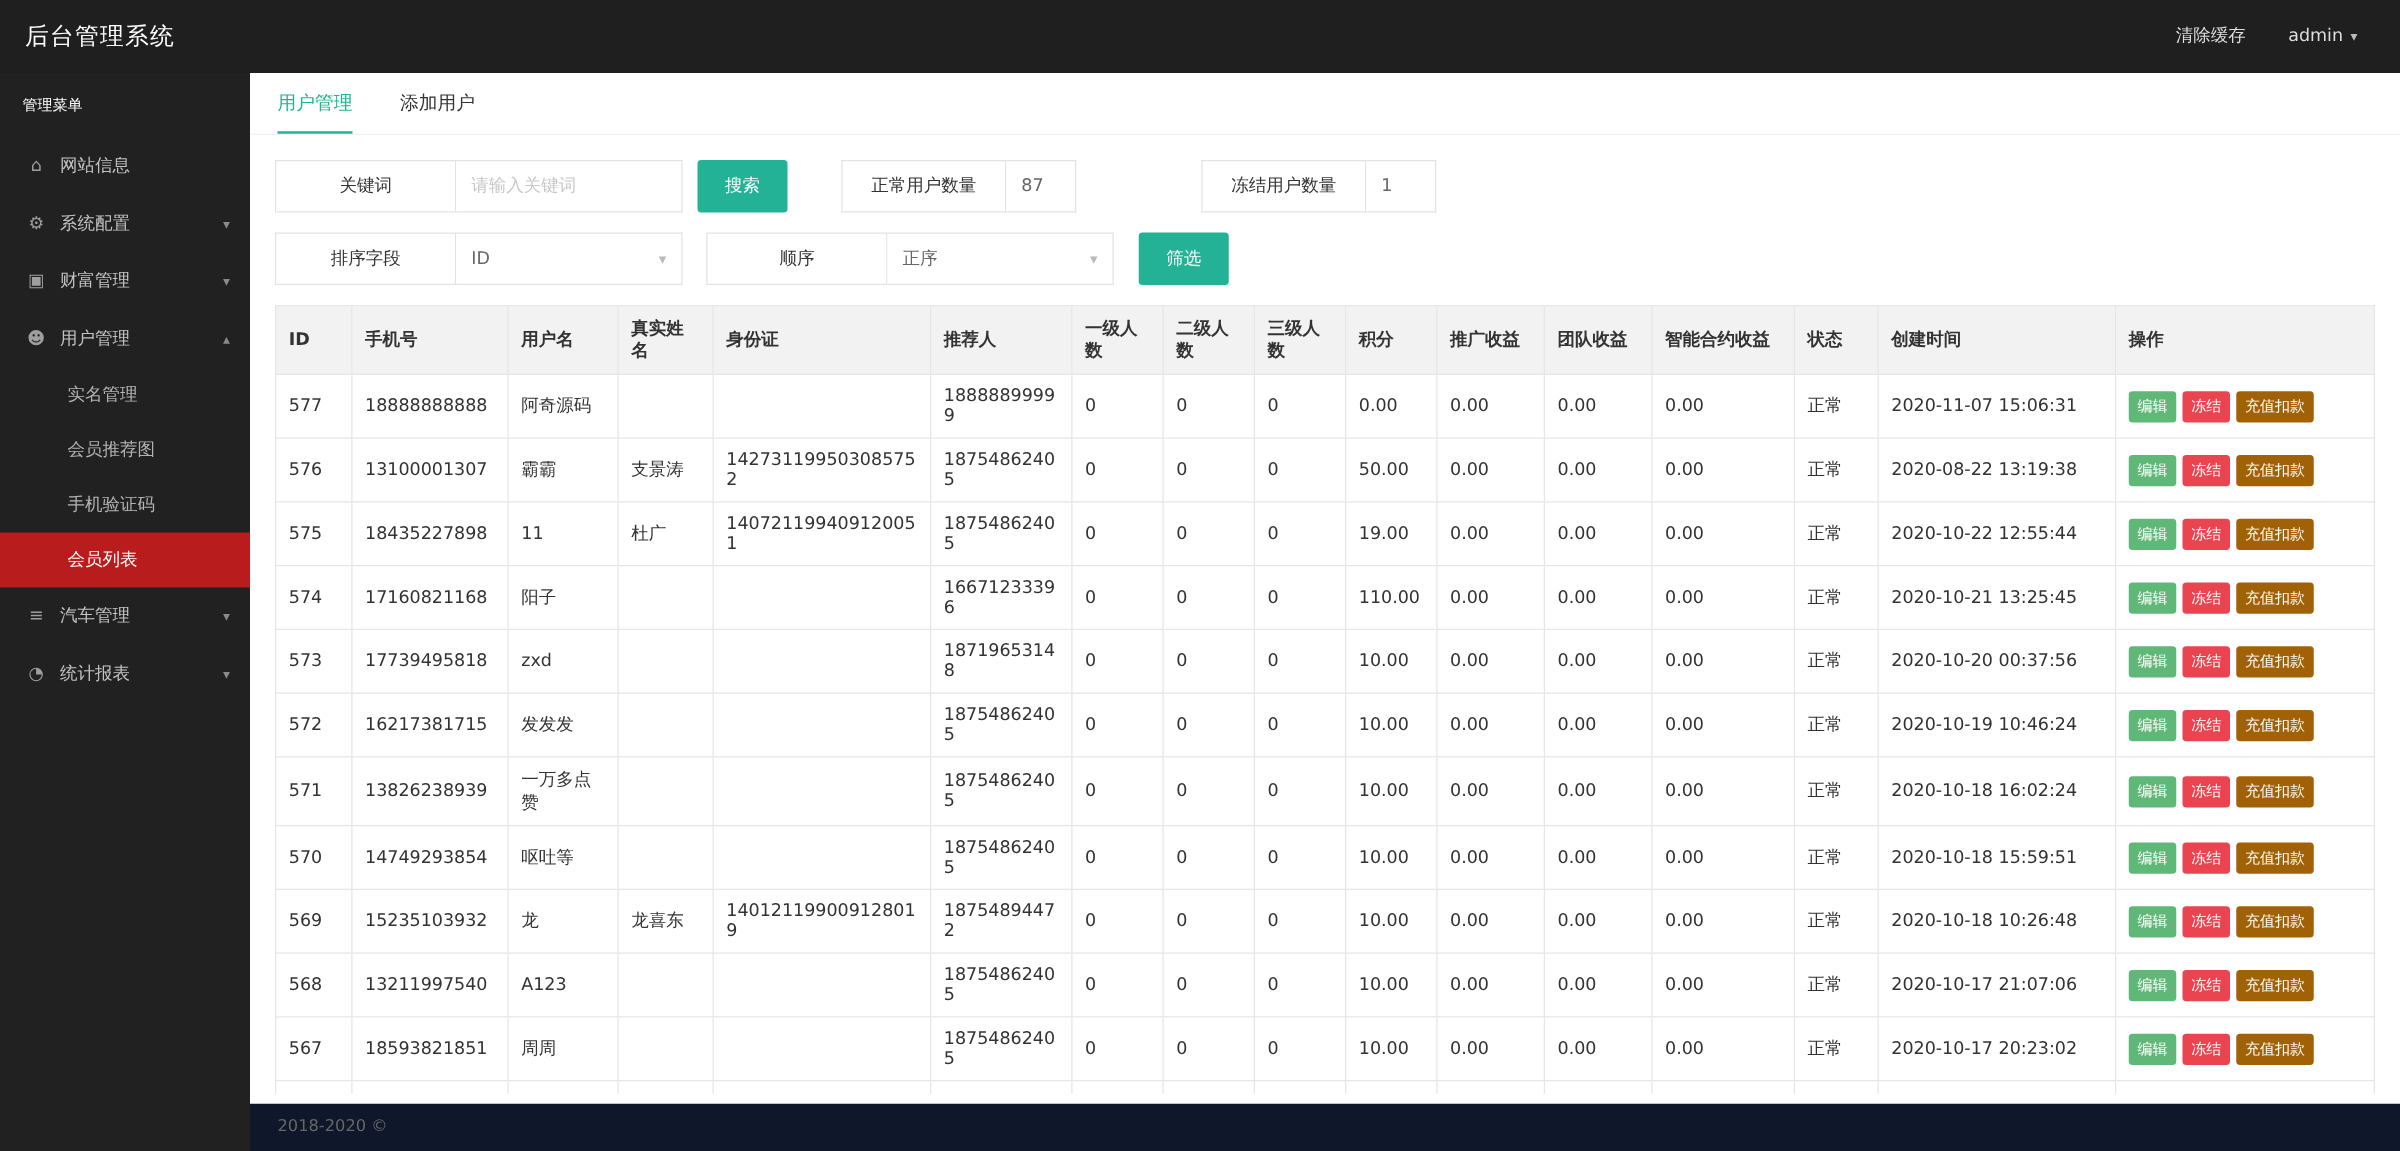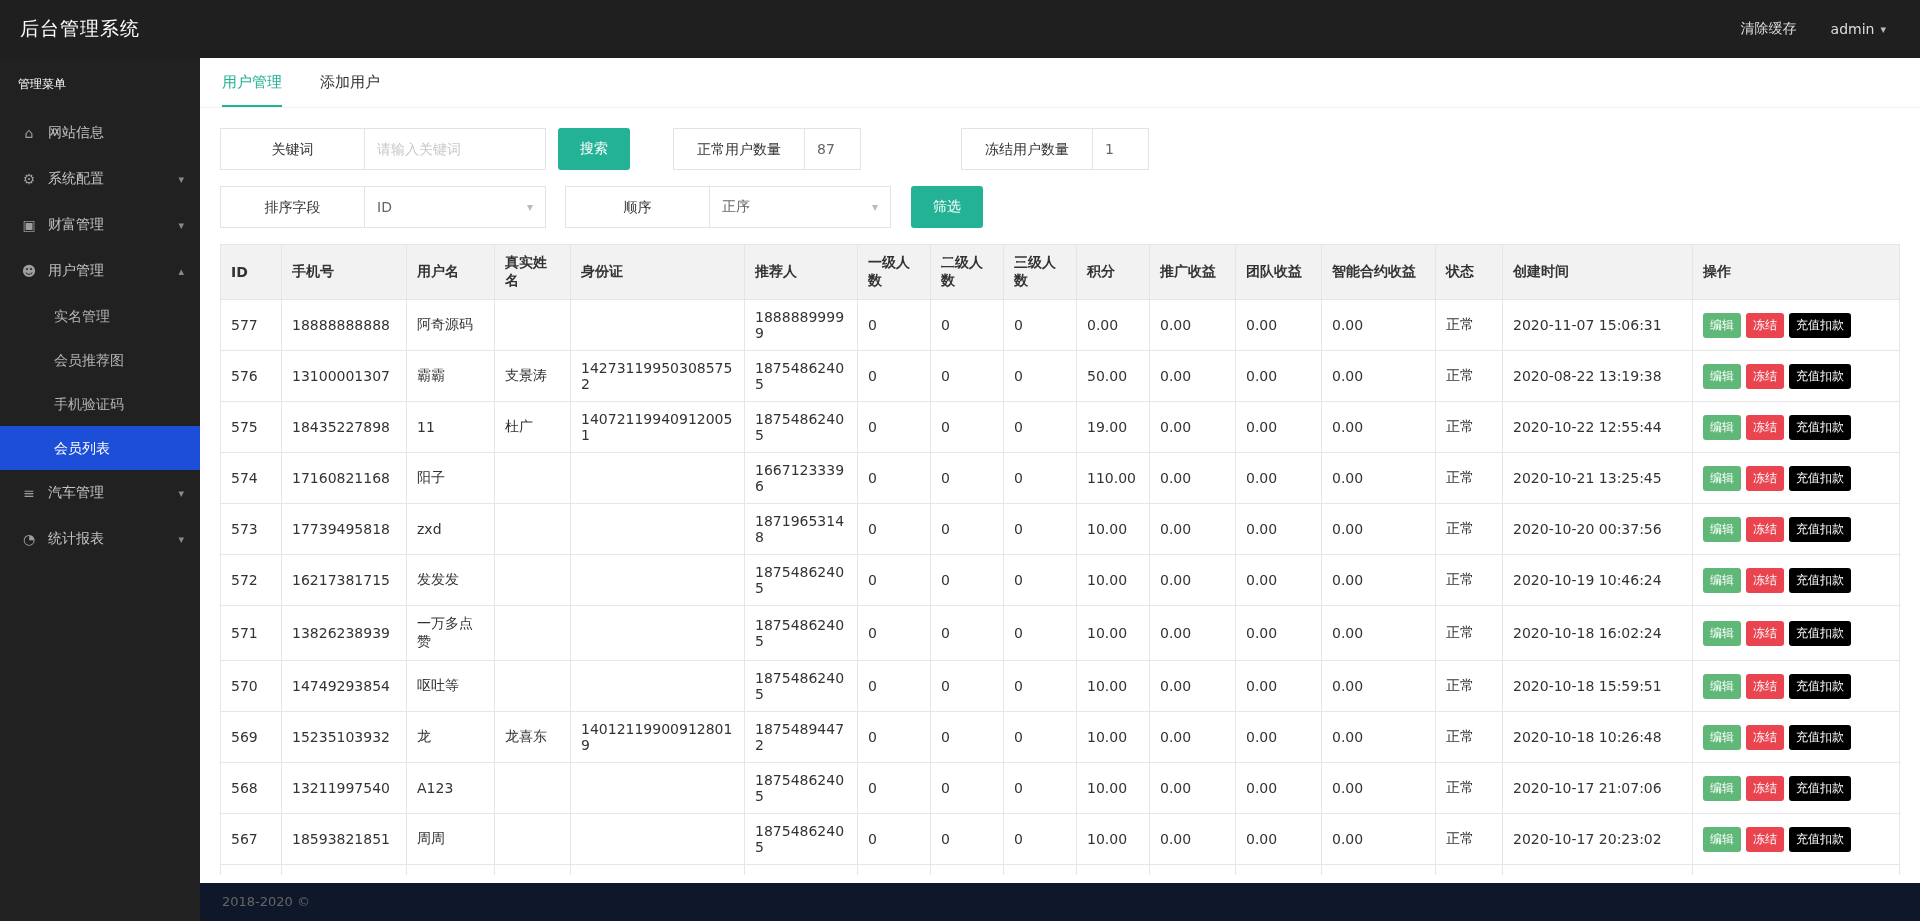--- a/index.html
+++ b/index.html
@@ -28,21 +28,21 @@
   .side-item {
     height:46px; padding:0 16px 0 18px; display:flex; align-items:center;
     font-size:14px; color:#c3c3c3; cursor:pointer;
   }
   .side-item .mi { width:22px; margin-right:8px; text-align:center; font-size:14px; color:#9e9e9e; }
   .side-item .chev { margin-left:auto; font-size:11px; color:#8a8a8a; }
   .side-sub {
     height:44px; line-height:44px; padding-left:54px;
     font-size:14px; color:#b3b3b3; cursor:pointer;
   }
-  .side-sub.active { background:#1d4ed8; color:#fff; }
+  .side-sub.active { background:#b91c1c; color:#fff; }
   
   .main {
     margin-left:200px; margin-top:58px; background:#fff;
     height:863px; display:flex; flex-direction:column; position:relative;
   }
   .tabbar { height:50px; display:flex; padding-left:22px; border-bottom:1px solid #f1f1f1; flex:0 0 auto; }
   .tab { line-height:48px; margin-right:38px; font-size:15px; color:#333; cursor:pointer; border-bottom:2px solid transparent; }
   .tab.active { color:#23b295; border-bottom:2px solid #23b295; }
   .content { padding:20px 20px 0 20px; flex:1 1 auto; overflow:hidden; }
   
@@ -83,21 +83,21 @@
     text-align:left; vertical-align:middle; word-wrap:break-word; overflow-wrap:break-word;
   }
   th { background:#f2f2f2; font-weight:bold; color:#333; }
   td { color:#333; background:#fff; }
   .abtn {
     display:inline-block; padding:4px 7px; border-radius:3px; color:#fff;
     font-size:12px; margin-right:5px; cursor:pointer; white-space:nowrap;
   }
   .abtn.edit { background:#5FB878; }
   .abtn.freeze { background:#E9444F; }
-  .abtn.recharge { background:#000000; }
+  .abtn.recharge { background:#a16207; }
   
   .footer {
     flex:0 0 38px; height:38px; line-height:38px; background:#0f172a;
     padding-left:22px; color:#666; font-size:13px; margin-top:8px;
   }
 </style>
 </head>
 <body>
 
 <header class="topbar">

